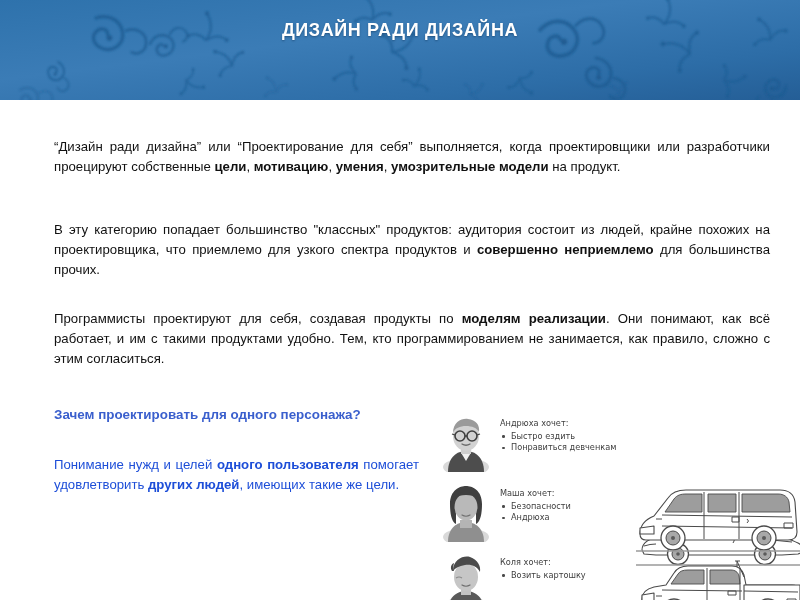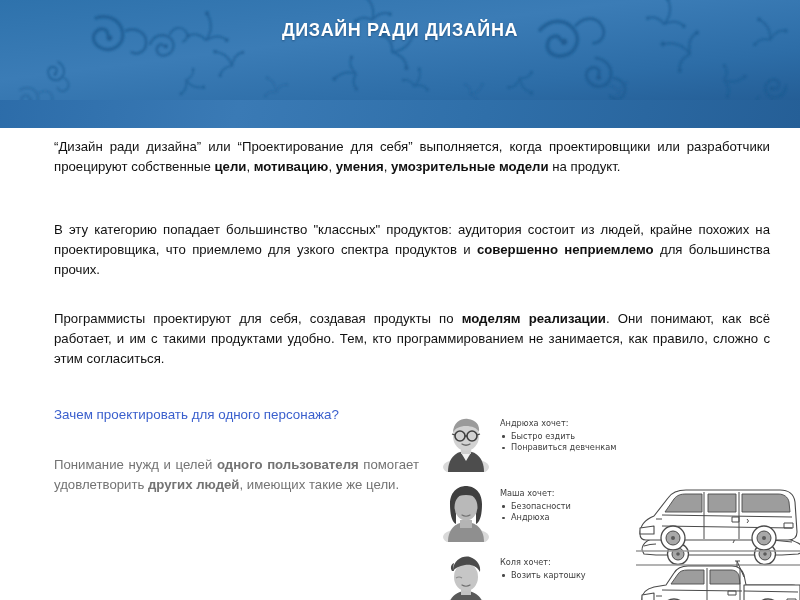--- a/index.html
+++ b/index.html
@@ -16,21 +16,21 @@
     overflow: hidden;
     position: relative;
   }
 
   
   .header {
     position: absolute;
     left: 0;
     top: 0;
     width: 800px;
-    height: 128px;
+    height: 100px;
     overflow: hidden;
     background: linear-gradient(105deg, #2b6ba8 0%, #3a7ab5 32%, #2f6fa9 62%, #255f97 100%);
   }
   .header-fractal {
     position: absolute;
     inset: 0;
     width: 800px;
     height: 100px;
   }
   .header-title {
@@ -78,30 +78,30 @@
   
   .qa-block {
     position: absolute;
     left: 42px;
     top: 305px;
     width: 365px;
   }
   .qa-question {
     font-size: 13.4px;
     line-height: 20px;
-    font-weight: normal;
+    font-weight: bold;
     color: #3a5fcd;
     text-align: justify;
     text-justify: inter-word;
   }
   .qa-answer {
     margin-top: 30px;
     font-size: 13.2px;
     line-height: 20px;
-    color: #737373;
+    color: #1d4ed8;
     text-align: justify;
     text-justify: inter-word;
   }
   .qa-answer b { font-weight: bold; }
 
   
   .figure {
     position: absolute;
     left: 428px;
     top: 272px;

